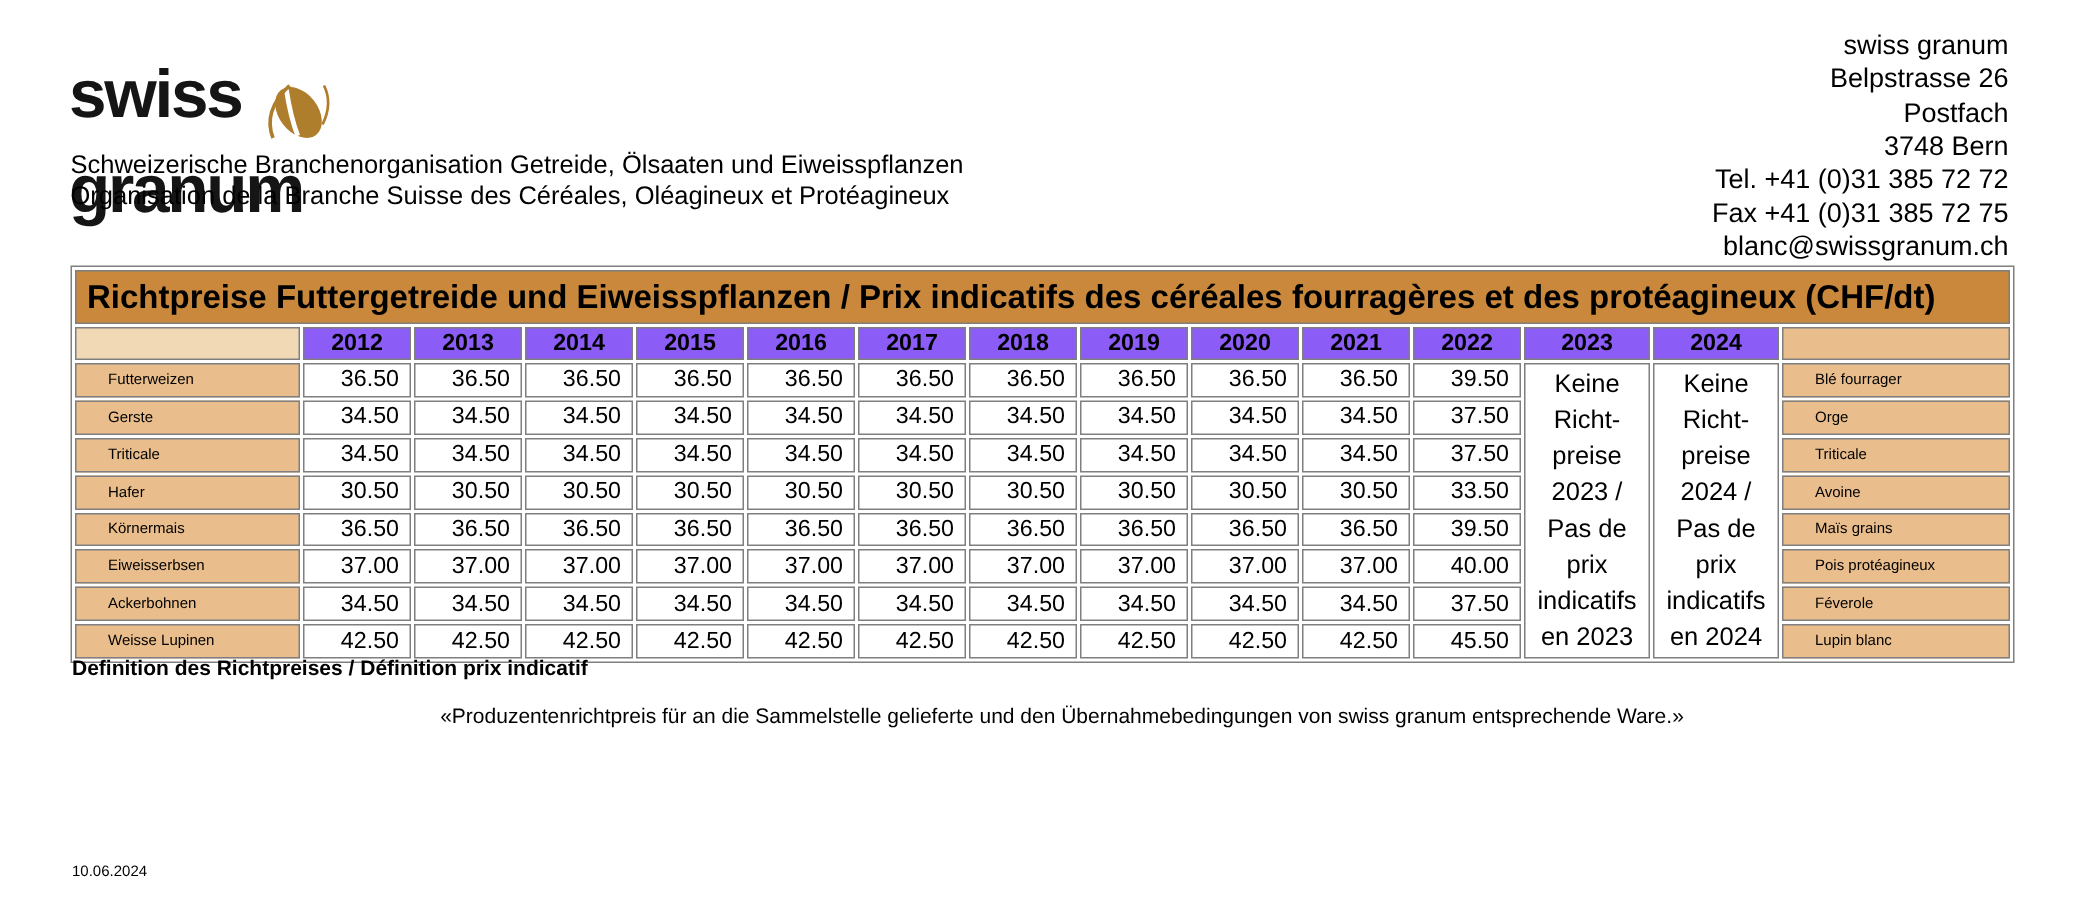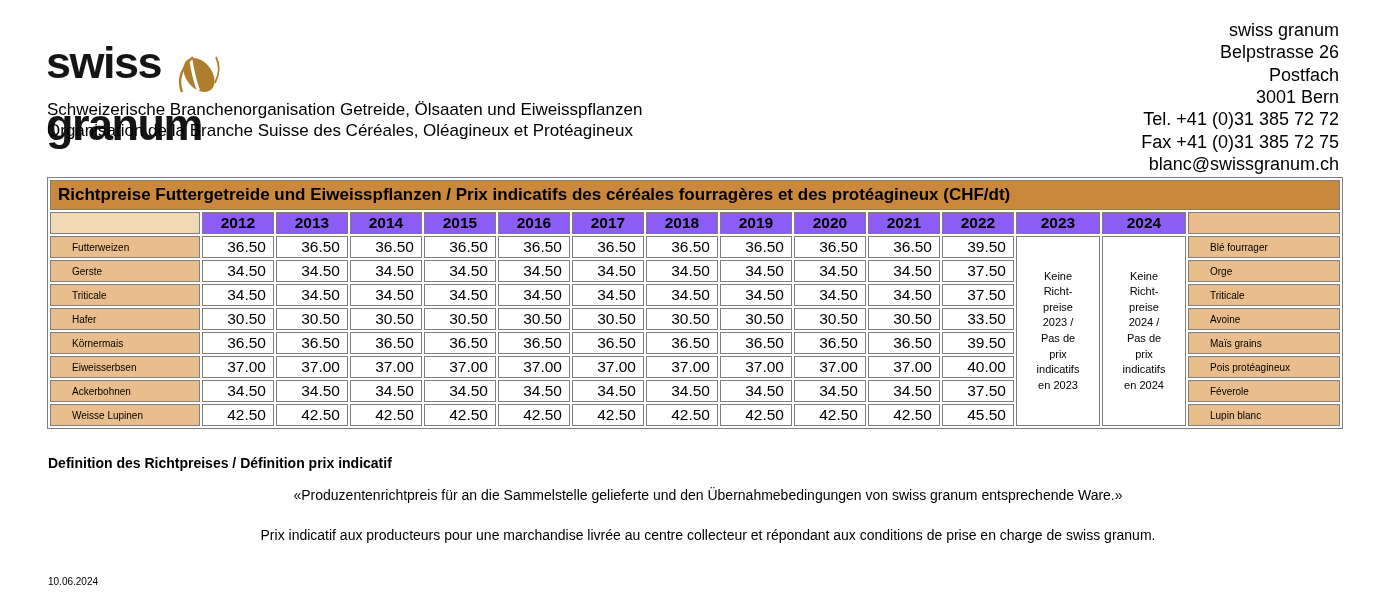--- a/index.html
+++ b/index.html
@@ -32,45 +32,45 @@
   .table-wrap { position: absolute; left: 47px; top: 177px; }
   table.price-table {
     border-collapse: separate; border-spacing: 2px;
     table-layout: fixed; width: 1292px;
     border: 1px solid #7f7f7f;
     background: #ffffff;
   }
   .price-table td, .price-table th { border: 1px solid #7f7f7f; overflow: hidden; }
   .title-cell {
     background: #c9883b; color: #000;
-    font-weight: bold; font-size: 17px; text-align: left;
+    font-weight: bold; font-size: 22px; text-align: left;
     padding: 4px 7px; height: 26px;
   }
   .corner-left  { background: #f2d9b6; height: 22px; }
   .corner-right { background: #e9be8c; }
   .year-cell {
     background: #8b5cf6; font-weight: bold; font-size: 15.5px;
     text-align: center; padding: 1px 0; height: 22px;
   }
   .label-de, .label-fr {
     background: #e9be8c; font-size: 10px; font-weight: normal;
     text-align: left; padding: 1px 21px; height: 21px;
   }
   .value-cell {
     background: #ffffff; font-size: 15.5px;
     text-align: right; padding: 1px 7px 1px 1px; height: 21px;
   }
   .noprice-cell {
-    background: #ffffff; font-size: 11px; text-align: center;
+    background: #ffffff; font-size: 17px; text-align: center;
     vertical-align: middle; white-space: pre-line; line-height: 1.42;
   }
 
   
   .below { position: absolute; left: 48px; top: 437px; width: 1320px; font-size: 14px; }
-  .def-heading { font-weight: bold; font-size: 14px; margin: 18px 0 14px 0; }
+  .def-heading { font-weight: bold; font-size: 14px; margin: 0 0 14px 0; }
   .para { margin: 0 0 18px 0; line-height: 1.55; }
   .para div { white-space: nowrap; text-align: center; }
   .doc-date { position: absolute; left: 48px; top: 576px; font-size: 10px; }
 </style>
 </head>
 <body>
 
 <div class="logo-block">
   <div class="brand-row">
     <span class="brand-text">swiss</span>
@@ -90,21 +90,21 @@
 
 <div class="subtitle-block">
   <div>Schweizerische Branchenorganisation Getreide, Ölsaaten und Eiweisspflanzen</div>
   <div>Organisation de la Branche Suisse des Céréales, Oléagineux et Protéagineux</div>
 </div>
 
 <div class="contact-block">
   <div>swiss granum</div>
   <div>Belpstrasse 26</div>
   <div>Postfach</div>
-  <div>3001 Bern</div>
+  <div>3748 Bern</div>
   <div>Tel. +41 (0)31 385 72 72</div>
   <div>Fax +41 (0)31 385 72 75</div>
   <div>blanc@swissgranum.ch</div>
   <div>www.swissgranum.ch</div>
 </div>
 
 <div class="table-wrap">
   <table class="price-table">
     <colgroup>
       <col style="width:150px">
@@ -285,17 +285,16 @@
       </tbody>
   </table>
 </div>
 
 <div class="below">
   <div class="def-heading">Definition des Richtpreises / Définition prix indicatif</div>
   <div class="para">
     <div>«Produzentenrichtpreis für an die Sammelstelle gelieferte und den Übernahmebedingungen von swiss granum entsprechende Ware.»</div>
   </div>
   <div class="para">
-    <div>Prix indicatif aux producteurs pour une marchandise livrée au centre collecteur et répondant aux conditions de prise en charge de swiss granum.</div>
   </div>
 </div>
 
 <div class="doc-date">10.06.2024</div>
 
 </body></html>

